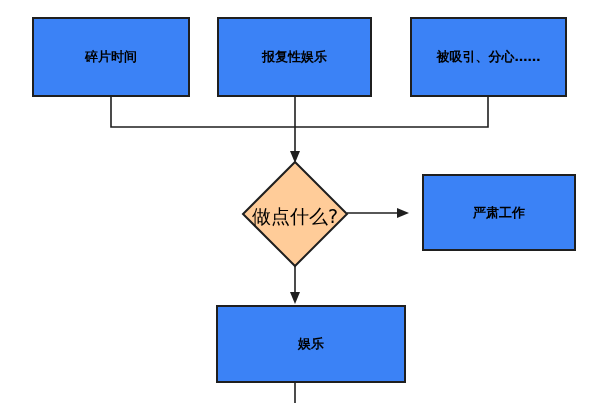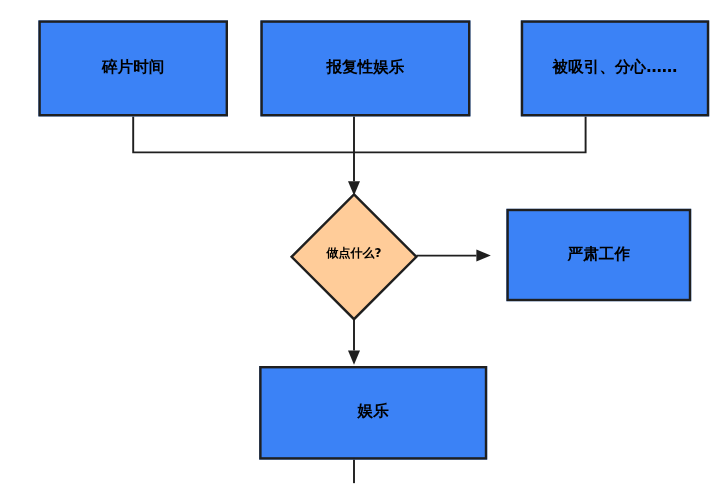--- a/index.html
+++ b/index.html
@@ -30,32 +30,32 @@
     display: flex;
     align-items: center;
     justify-content: center;
     font-size: 13px;
     font-weight: bold;
     color: #000000;
     text-align: center;
     line-height: 1.2;
   }
   #node-fragment-time   { left: 32px;  top: 17px;  width: 158px; height: 80px; }
-  #node-revenge         { left: 217px; top: 17px;  width: 175px; height: 80px; }
-  #node-distracted      { left: 410px; top: 17px;  width: 157px; height: 80px; margin-left: 24px; }
+  #node-revenge         { left: 217px; top: 17px;  width: 155px; height: 80px; }
+  #node-distracted      { left: 410px; top: 17px;  width: 157px; height: 80px; }
   #node-serious-work    { left: 422px; top: 174px; width: 154px; height: 77px; }
   #node-entertainment   { left: 216px; top: 305px; width: 190px; height: 78px; }
   .diamond-label {
     position: absolute;
     left: 243px;
     top: 204px;
     width: 104px;
     text-align: center;
-    font-size: 10px;
-    font-weight: bold;
+    font-size: 19px;
+    font-weight: normal;
     color: #000000;
   }
 </style>
 </head>
 <body>
 
 <div id="canvas">
 
   <svg id="edges-svg" viewBox="0 0 600 403" xmlns="http://www.w3.org/2000/svg">
 

